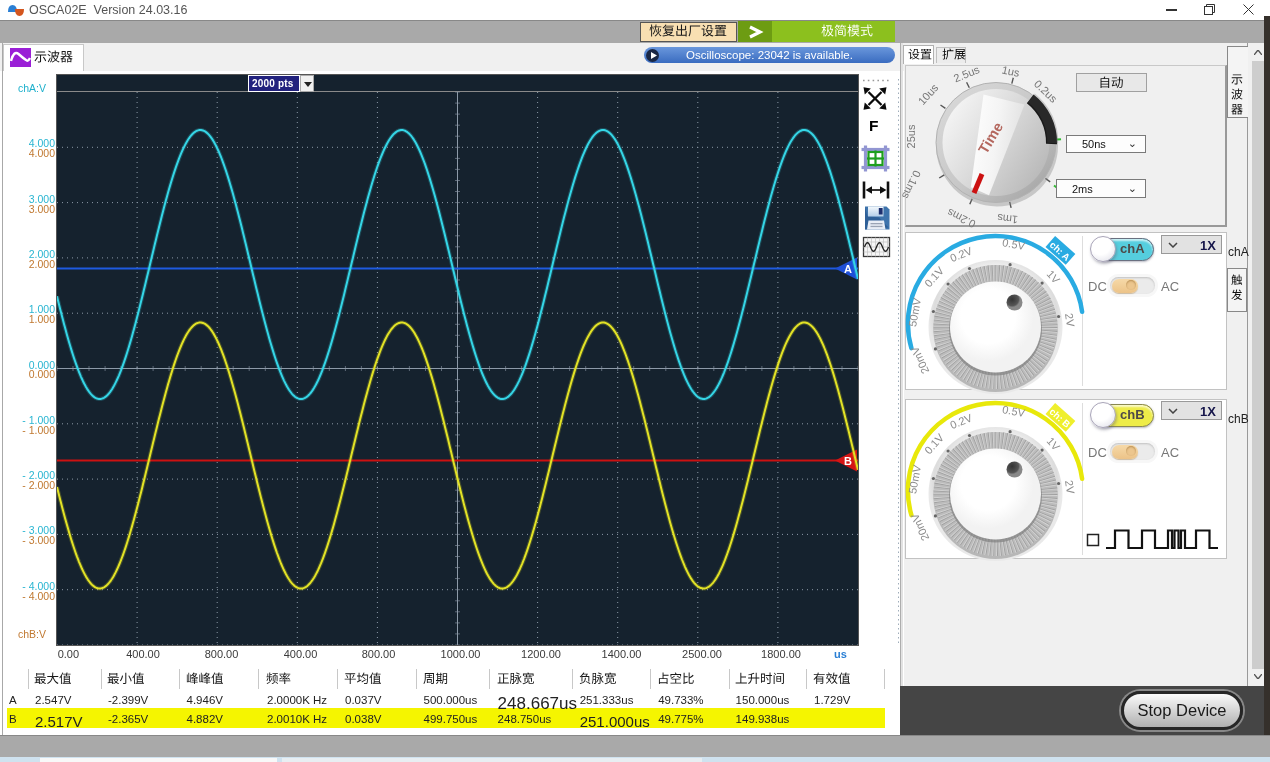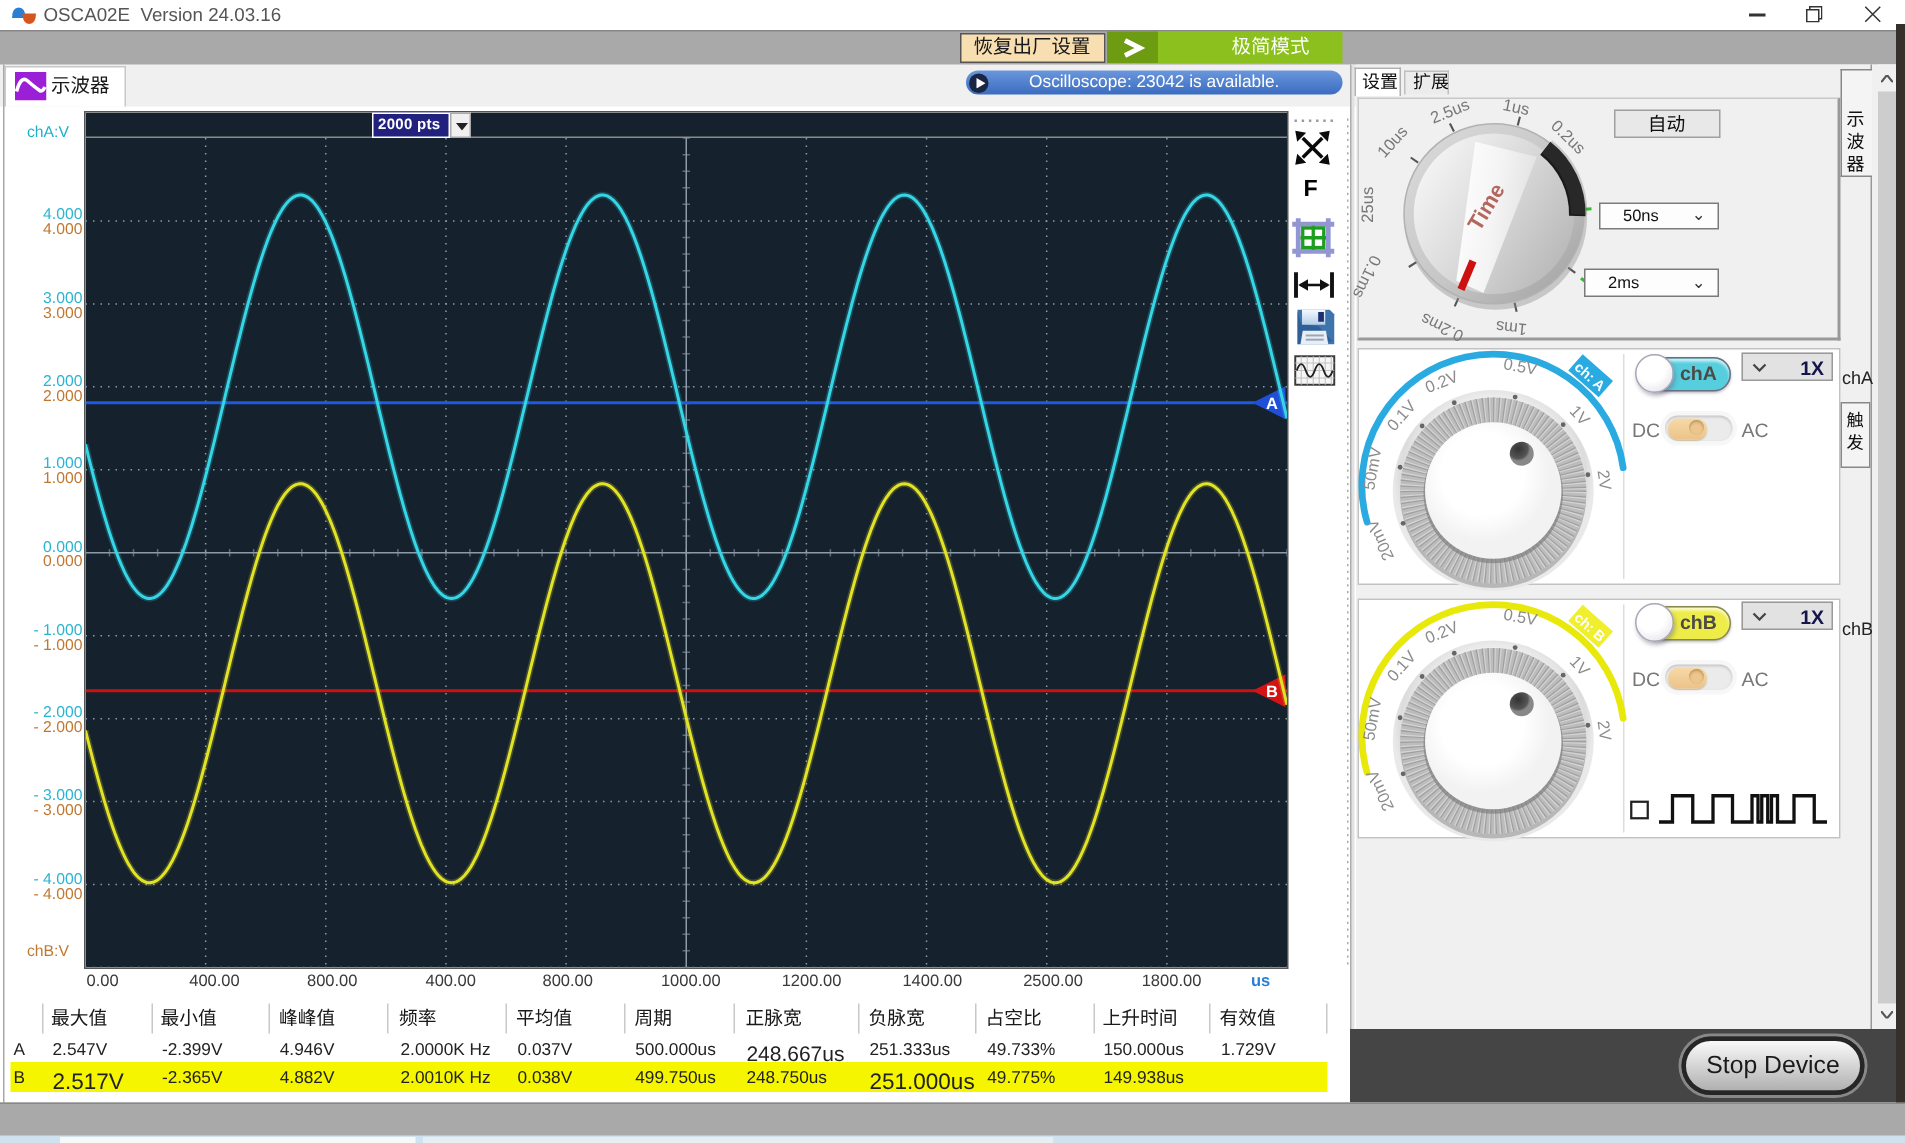--- a/index.html
+++ b/index.html
@@ -238,21 +238,21 @@
 <div style="position:absolute;left:108px;top:694px;font-size:11.5px;color:#222">-2.399V</div>
 <div style="position:absolute;left:108px;top:712.5px;font-size:11.5px;color:#222">-2.365V</div>
 <div style="position:absolute;left:186.5px;top:694px;font-size:11.5px;color:#222">4.946V</div>
 <div style="position:absolute;left:186.5px;top:712.5px;font-size:11.5px;color:#222">4.882V</div>
 <div style="position:absolute;left:267px;top:694px;font-size:11.5px;color:#222">2.0000K Hz</div>
 <div style="position:absolute;left:267px;top:712.5px;font-size:11.5px;color:#222">2.0010K Hz</div>
 <div style="position:absolute;left:345px;top:694px;font-size:11.5px;color:#222">0.037V</div>
 <div style="position:absolute;left:345px;top:712.5px;font-size:11.5px;color:#222">0.038V</div>
 <div style="position:absolute;left:423.5px;top:694px;font-size:11.5px;color:#222">500.000us</div>
 <div style="position:absolute;left:423.5px;top:712.5px;font-size:11.5px;color:#222">499.750us</div>
-<div style="position:absolute;left:497.6px;top:694px;font-size:14px;color:#222">248.667us</div>
+<div style="position:absolute;left:497.6px;top:694px;font-size:17px;color:#222">248.667us</div>
 <div style="position:absolute;left:497.6px;top:712.5px;font-size:11.5px;color:#222">248.750us</div>
 <div style="position:absolute;left:579.7px;top:694px;font-size:11.5px;color:#222">251.333us</div>
 <div style="position:absolute;left:579.7px;top:712.5px;font-size:15px;color:#222">251.000us</div>
 <div style="position:absolute;left:658.2px;top:694px;font-size:11.5px;color:#222">49.733%</div>
 <div style="position:absolute;left:658.2px;top:712.5px;font-size:11.5px;color:#222">49.775%</div>
 <div style="position:absolute;left:735.6px;top:694px;font-size:11.5px;color:#222">150.000us</div>
 <div style="position:absolute;left:735.6px;top:712.5px;font-size:11.5px;color:#222">149.938us</div>
 <div style="position:absolute;left:814px;top:694px;font-size:11.5px;color:#222">1.729V</div>
 <div style="position:absolute;left:814px;top:752px;font-size:12px;color:#222">1.719V</div>
 <svg width="44" height="570" viewBox="0 0 44 570" style="position:absolute;left:858px;top:75px">

